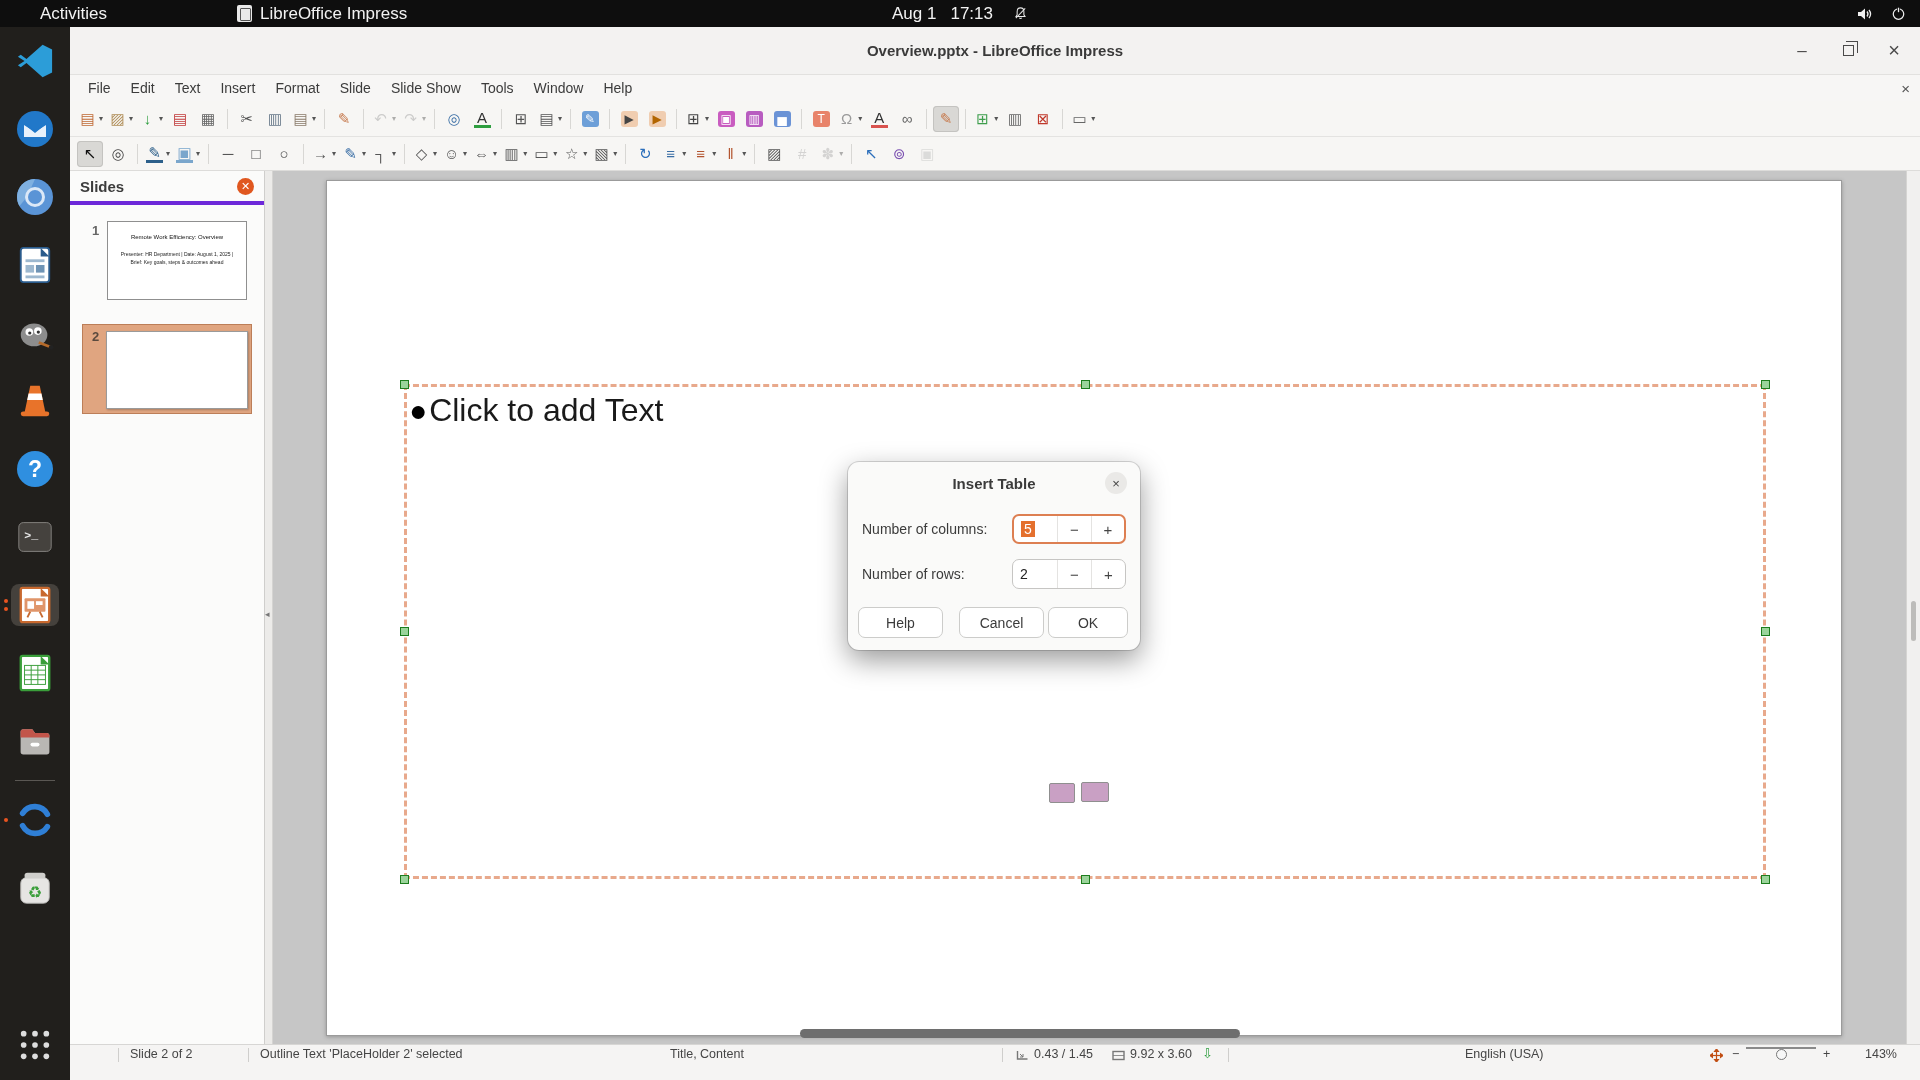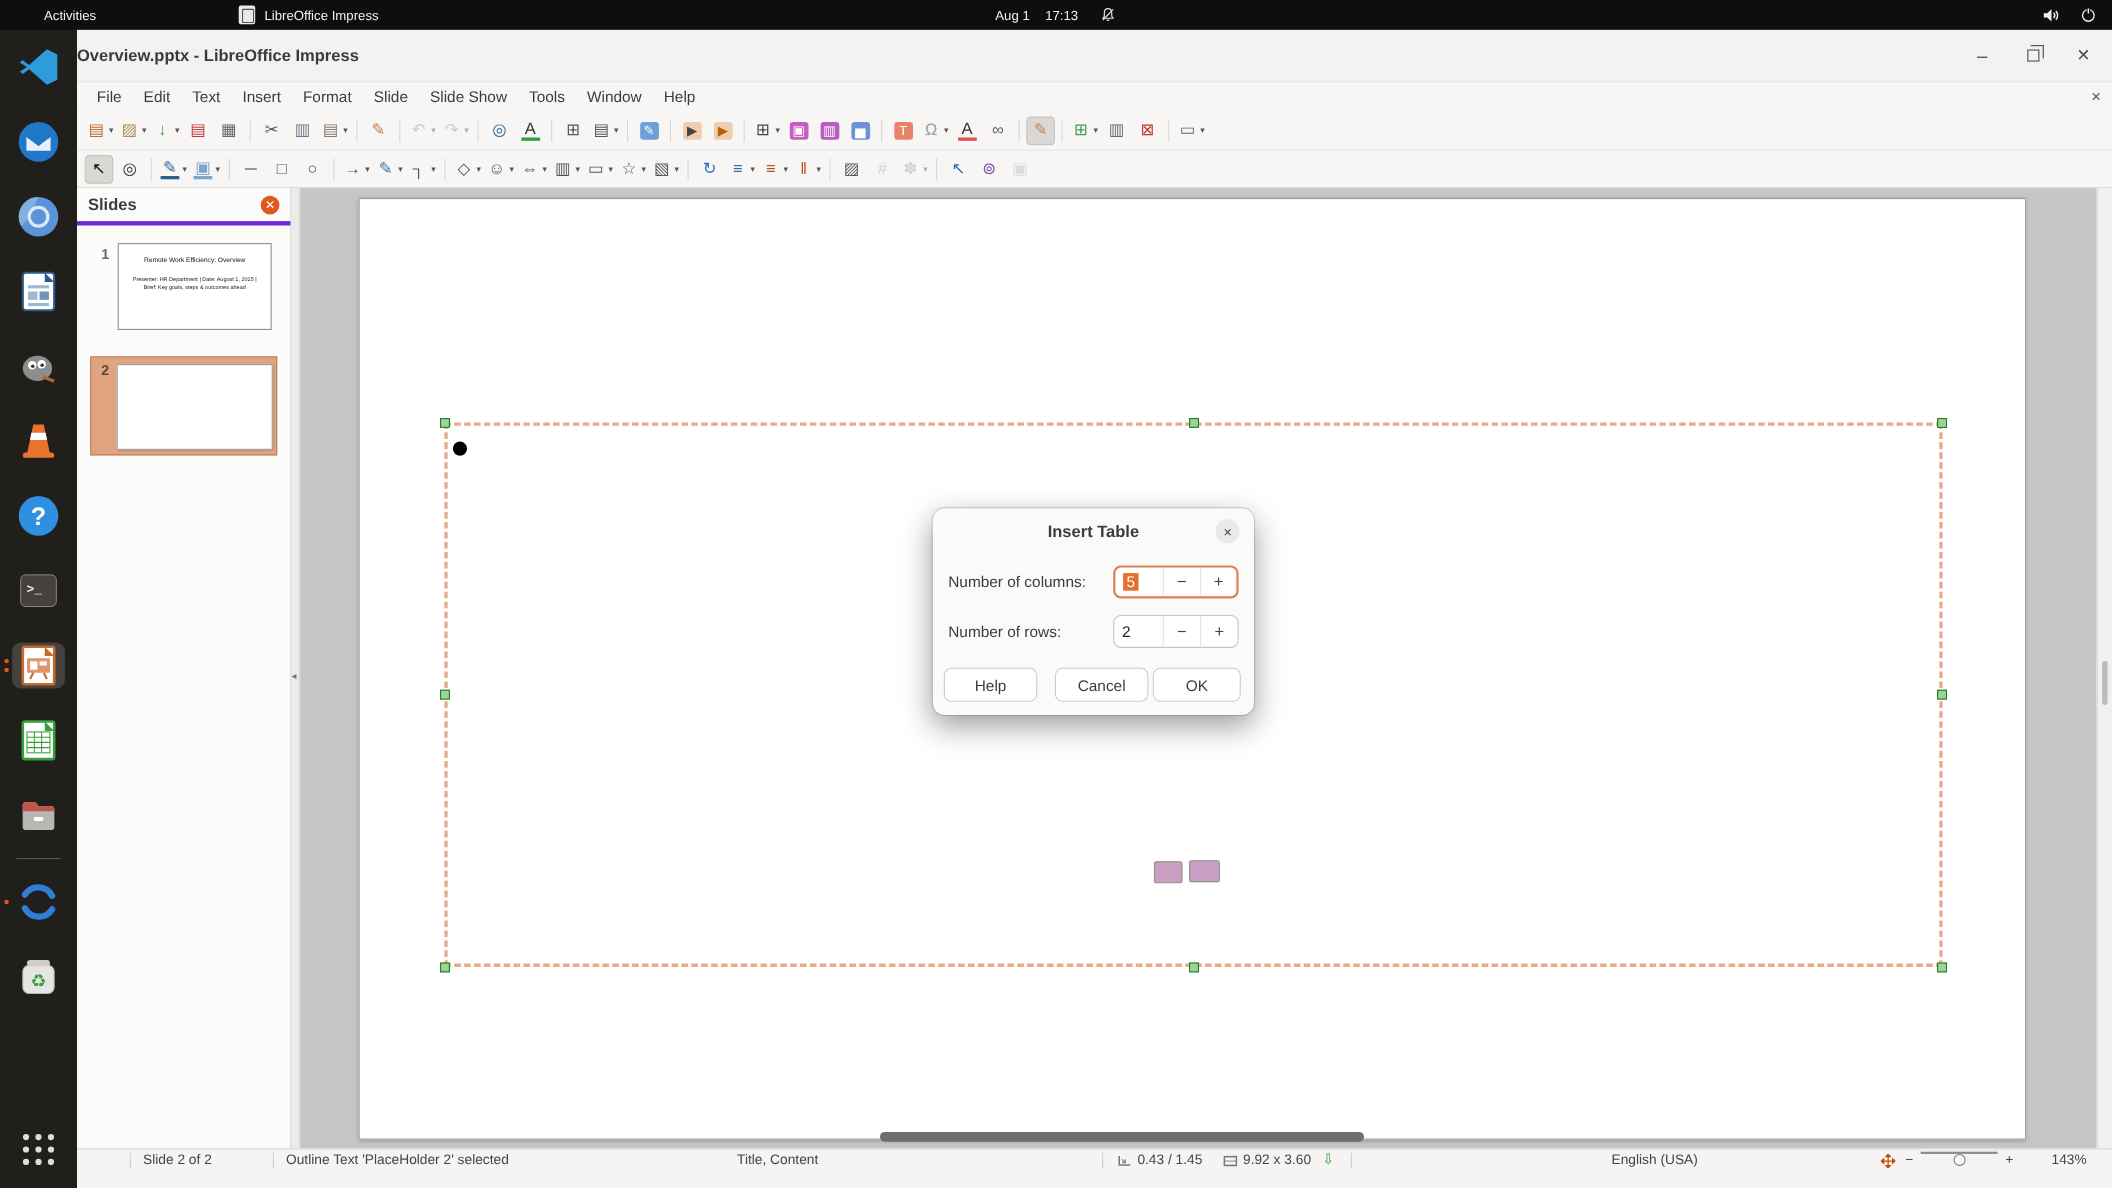--- a/index.html
+++ b/index.html
@@ -1,39 +1,39 @@
 <!DOCTYPE html>
 <html><head>
 <meta charset="utf-8">
 <style>
   * { margin:0; padding:0; box-sizing:border-box; }
   html,body { width:1920px; height:1080px; overflow:hidden; font-family:"Liberation Sans","DejaVu Sans",sans-serif; background:#1b1916; }
 
   
-  .topbar { position:absolute; left:0; top:0; width:1920px; height:27px; background:#0e0e0e; color:#f2f2f2; display:flex; align-items:center; font-size:12px; z-index:50; }
+  .topbar { position:absolute; left:0; top:0; width:1920px; height:27px; background:#0e0e0e; color:#f2f2f2; display:flex; align-items:center; font-size:17px; z-index:50; }
   .topbar .activities { margin-left:30px; padding:2px 10px; }
   .topbar .appgrp { display:flex; align-items:center; gap:8px; margin-left:120px; }
   .topbar .appicon { width:15px; height:17px; background:#e9e9e9; border-radius:2px; position:relative; }
   .topbar .appicon::after { content:""; position:absolute; left:3px; top:3px; width:9px; height:11px; border:1px solid #555; border-radius:1px; }
   .topbar .clockgrp { position:absolute; left:50%; transform:translateX(-50%); display:flex; gap:14px; align-items:center; }
   .topbar .right { position:absolute; right:14px; display:flex; gap:18px; align-items:center; }
 
   
   .dock { position:absolute; left:0; top:27px; width:70px; height:1053px; background:#211f1c; display:flex; flex-direction:column; align-items:center; padding-top:13px; gap:26px; z-index:40; }
   .dock .ditem { width:48px; height:42px; display:flex; align-items:center; justify-content:center; position:relative; border-radius:8px; }
   .dock .ditem.active { background:#45413c; }
   .dock .dots { position:absolute; left:-7px; top:50%; transform:translateY(-50%); display:flex; flex-direction:column; gap:4px; }
   .dock .dots i { width:4px; height:4px; border-radius:50%; background:#e95420; }
   .dock .dsep { width:40px; height:1px; background:#5a5753; margin:-8px 0; }
   .dock .spacer { flex:1; }
   .dock .showapps { margin-bottom:14px; }
 
   
   .window { position:absolute; left:70px; top:27px; width:1850px; height:1053px; background:#f6f5f4; display:flex; flex-direction:column; }
-  .titlebar { height:48px; background:#f3f2f1; border-bottom:1px solid #e2e1df; position:relative; display:flex; align-items:center; justify-content:flex-start; }
+  .titlebar { height:48px; background:#f3f2f1; border-bottom:1px solid #e2e1df; position:relative; display:flex; align-items:center; justify-content:center; }
   .titlebar .title { font-weight:bold; font-size:15px; color:#3a3a3a; }
   .titlebar .controls { position:absolute; right:14px; top:0; height:100%; display:flex; align-items:center; gap:22px; color:#4a4a4a; }
   .wbtn { width:24px; height:24px; display:flex; align-items:center; justify-content:center; font-size:17px; }
   .restore-box { width:11px; height:11px; border:1.5px solid #4a4a4a; position:relative; }
   .restore-box::before { content:""; position:absolute; left:2px; bottom:2px; right:-5px; top:-5px; border:1.5px solid #4a4a4a; border-bottom:none; border-left:none; }
 
   .menubar { height:26px; background:#f7f6f5; display:flex; align-items:center; padding-left:8px; font-size:14px; color:#3c3c3c; position:relative; }
   .menubar .mitem { padding:2px 10px; border-radius:3px; }
   .menubar .docclose { position:absolute; right:10px; font-size:15px; color:#555; }
 
@@ -537,20 +537,21 @@
 
     <div class="splitter">
         <span class="arrow">◂</span>
       </div>
 
     <div class="canvas">
       <div class="slide">
         <div class="ph-content">
           <div class="line">
             <span class="bullet">●</span>
+            <span class="ctext">Click to add Text</span>
           </div>
         </div>
 
         <div class="handle" style="left:73px;  top:199px;"></div>
         <div class="handle" style="left:754px; top:199px;"></div>
         <div class="handle" style="left:1434px;top:199px;"></div>
         <div class="handle" style="left:73px;  top:446px;"></div>
         <div class="handle" style="left:1434px;top:446px;"></div>
         <div class="handle" style="left:73px;  top:694px;"></div>
         <div class="handle" style="left:754px; top:694px;"></div>

